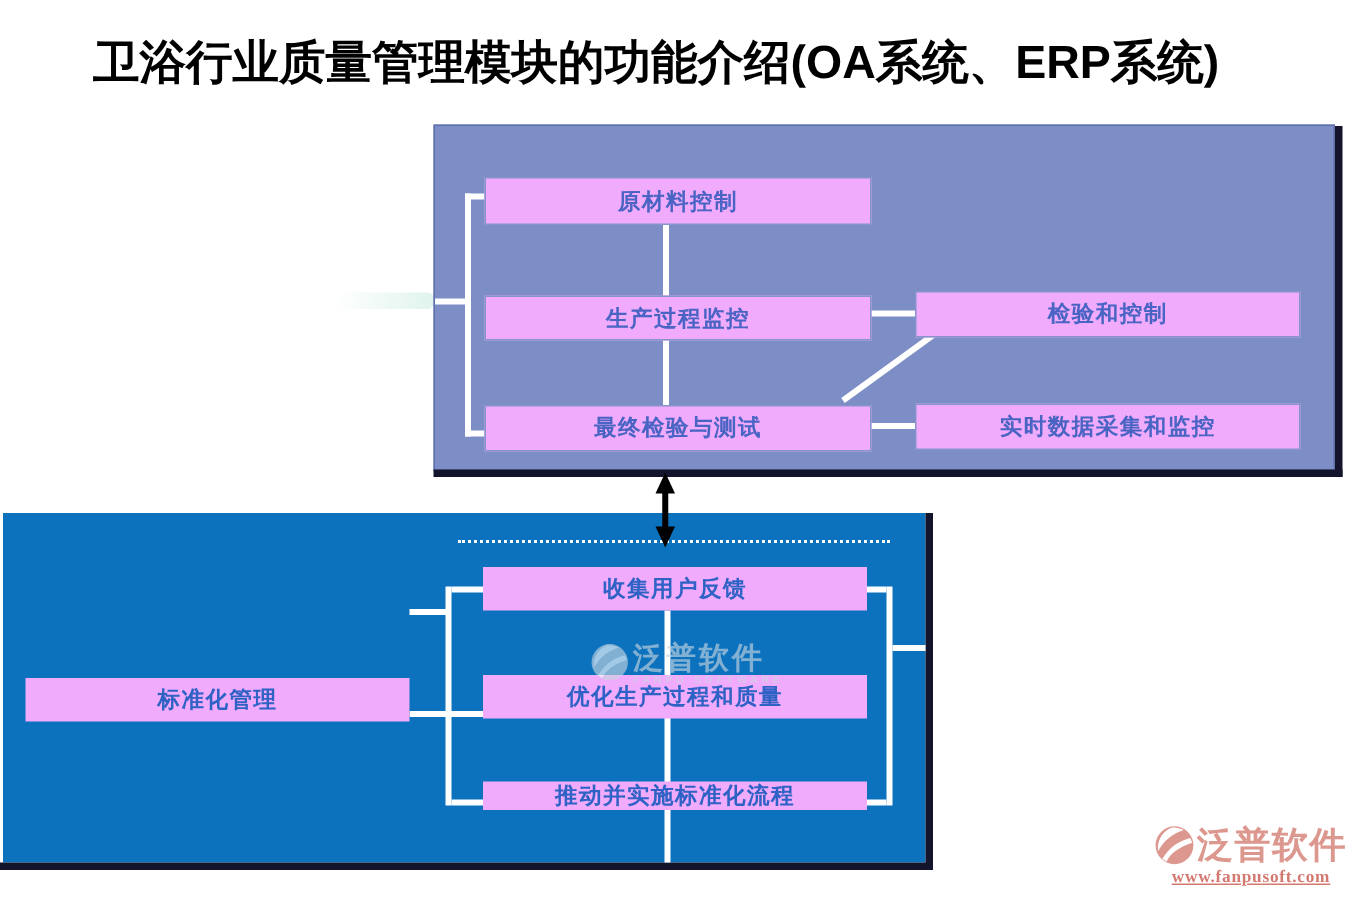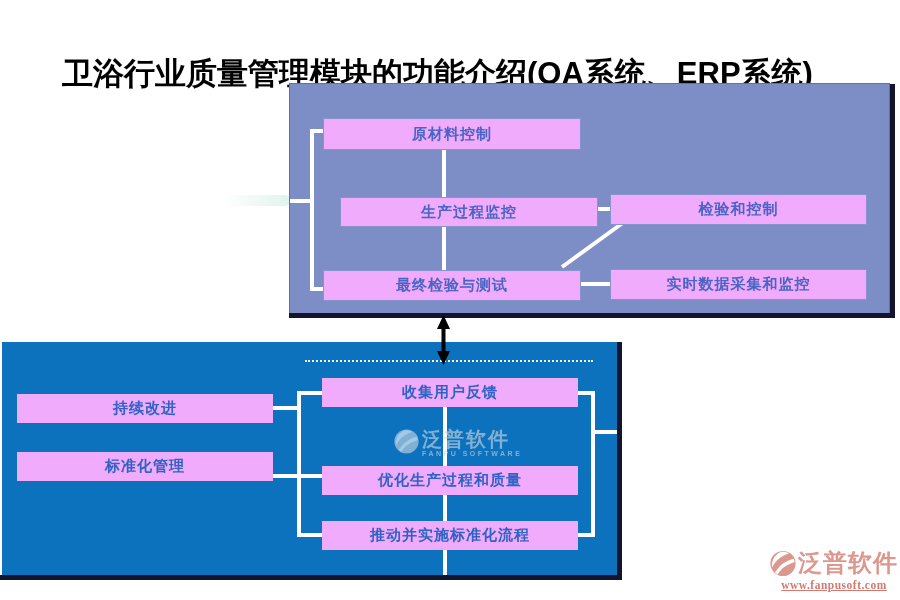--- a/index.html
+++ b/index.html
@@ -3,21 +3,21 @@
 <meta charset="utf-8">
 <style>
   html,body{margin:0;padding:0;}
   body{font-family:"Liberation Sans","DejaVu Sans",sans-serif;background:#ffffff;}
   #stage{position:relative;width:900px;height:600px;background:#ffffff;overflow:hidden;}
 
   .abs{position:absolute;}
 
   
   .title{left:62px;top:21px;width:810px;font-size:31px;font-weight:bold;color:#000000;
-         letter-spacing:0px;white-space:nowrap;margin-top:32px;}
+         letter-spacing:0px;white-space:nowrap;}
 
   
   .panel-upper{left:289px;top:83px;width:599px;height:229px;background:#7D8EC6;
                border:1px solid #5E6FAE;}
   .shadow{background:#14142C;}
   .up-shadow-bottom{left:289px;top:313px;width:606px;height:5px;}
   .up-shadow-right{left:890px;top:84px;width:5px;height:234px;}
 
   .panel-lower{left:2px;top:342px;width:615px;height:233px;background:#0C72BE;}
   .low-shadow-bottom{left:0px;top:575px;width:622px;height:5px;}
@@ -74,21 +74,21 @@
   <div class="abs conn" style="left:290px;top:199px;width:21px;height:4px;"></div>
   <div class="abs conn" style="left:579px;top:207px;width:31px;height:4px;"></div>
   <div class="abs conn" style="left:579px;top:282px;width:31px;height:4px;"></div>
   <svg class="abs" style="left:556px;top:216px;" width="74" height="56">
     <line x1="6" y1="51" x2="68" y2="6" stroke="#ffffff" stroke-width="4"></line>
   </svg>
 
   <div class="abs wbox upper" style="left:323px;top:118px;width:256px;height:30px;">
     <span>原材料控制</span>
   </div>
-  <div class="abs wbox upper" style="left:340px;top:197px;width:256px;height:28px;">
+  <div class="abs wbox upper" style="left:323px;top:197px;width:256px;height:28px;">
     <span>生产过程监控</span>
   </div>
   <div class="abs wbox upper" style="left:323px;top:270px;width:256px;height:29px;text-align:right;">
     <span>最终检验与测试</span>
   </div>
   <div class="abs wbox upper" style="left:610px;top:194px;width:255px;height:29px;">
     <span>检验和控制</span>
   </div>
   <div class="abs wbox upper" style="left:610px;top:269px;width:255px;height:29px;">
     <span>实时数据采集和监控</span>
@@ -110,33 +110,30 @@
   <div class="abs conn" style="left:273px;top:474px;width:49px;height:4px;"></div>
   <div class="abs conn" style="left:297px;top:391px;width:4px;height:146px;"></div>
   <div class="abs conn" style="left:301px;top:391px;width:21px;height:4px;"></div>
   <div class="abs conn" style="left:301px;top:533px;width:21px;height:4px;"></div>
   <div class="abs conn" style="left:443px;top:407px;width:4px;height:168px;"></div>
   <div class="abs conn" style="left:591px;top:391px;width:4px;height:146px;"></div>
   <div class="abs conn" style="left:578px;top:391px;width:13px;height:4px;"></div>
   <div class="abs conn" style="left:578px;top:533px;width:13px;height:4px;"></div>
   <div class="abs conn" style="left:595px;top:430px;width:22px;height:4px;"></div>
 
-  <div class="abs wbox lower" style="left:17px;top:394px;width:256px;height:29px;">
-    <span>持续改进</span>
-  </div>
   <div class="abs wbox lower" style="left:17px;top:452px;width:256px;height:29px;">
     <span>标准化管理</span>
   </div>
   <div class="abs wbox lower" style="left:322px;top:378px;width:256px;height:29px;">
     <span>收集用户反馈</span>
   </div>
-  <div class="abs wbox lower" style="left:322px;top:450px;width:256px;height:29px;margin-top:16px;">
+  <div class="abs wbox lower" style="left:322px;top:450px;width:256px;height:29px;">
     <span>优化生产过程和质量</span>
   </div>
-  <div class="abs wbox lower" style="left:322px;top:521px;width:256px;height:29px;">
+  <div class="abs wbox lower" style="left:322px;top:521px;width:256px;height:19px;">
     <span>推动并实施标准化流程</span>
   </div>
 
   <div class="abs watermark">
     <svg width="25" height="25" viewBox="0 0 32 32">
       <circle cx="16" cy="16" r="15.5" fill="currentColor"></circle>
       <path d="M14 1.5 C6 4.5 1.5 12 2.5 21 C7.5 12 13 7.5 23.5 3.5 C20.5 2 17 1.5 14 1.5 Z" fill="#ffffff"></path>
       <path d="M6 27 C12 18 18 13 29 10 L30.5 14 C21 17 13 22 9.5 29.5 Z" fill="#ffffff"></path>
     </svg>
     <div class="wm-text">

